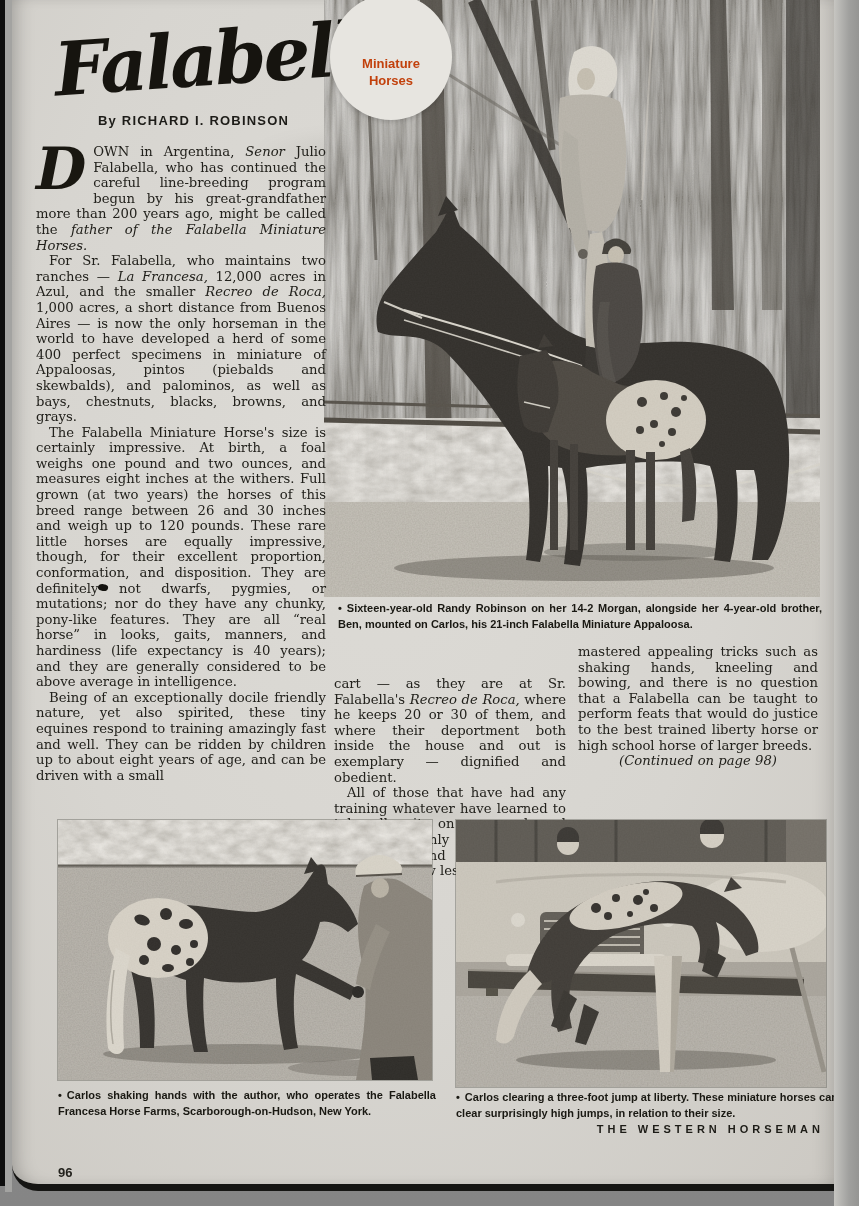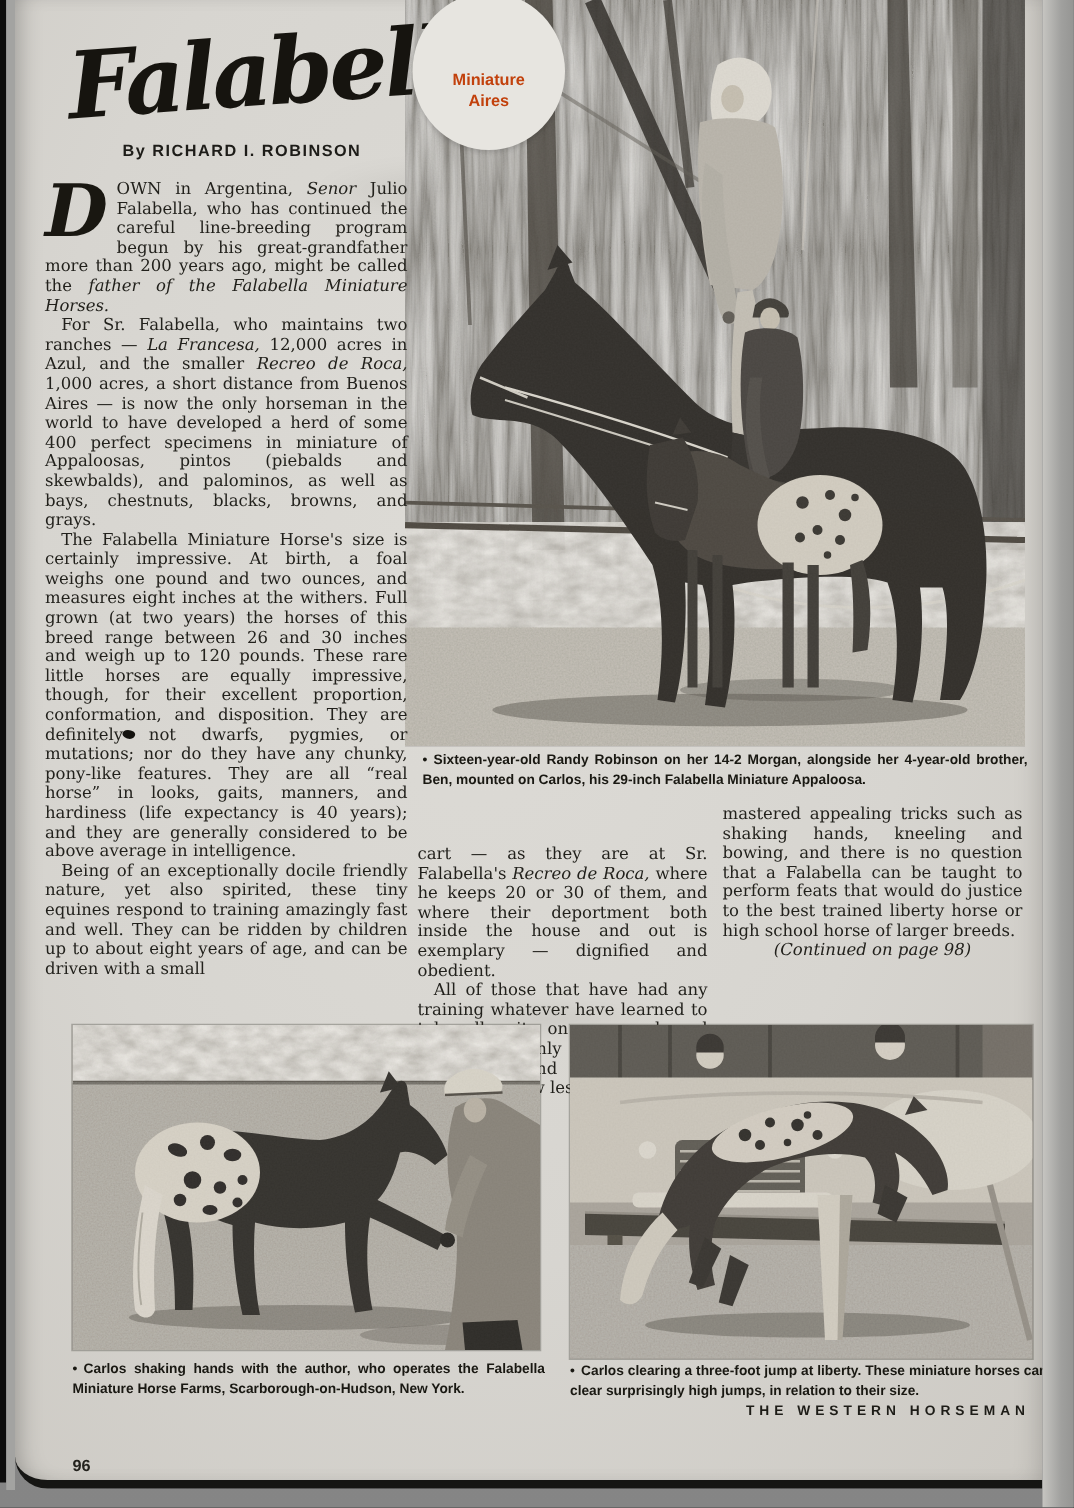--- a/index.html
+++ b/index.html
@@ -145,36 +145,36 @@
         <path d="M366 448 q10 30 4 72 l-12 2 q2 -42 -2 -70 z" fill="#332f2a"></path>
         <path d="M200 402 l26 6" stroke="#cfcbc1" stroke-width="1.5" fill="none"></path>
         <rect x="0" y="0" width="496" height="597" filter="url(#f-grain)" opacity="0.3"></rect>
       </svg>
     </div>
 
     <div class="title">Falabella</div>
     <div class="badge">
       <div class="badge-text">
         <div>Miniature</div>
-        <div>Aires</div>
+        <div>Horses</div>
       </div>
     </div>
     <div class="byline">By RICHARD I. ROBINSON</div>
 
     <div class="col col-left">
       <p class="first"><span class="dropcap">D</span><span>OWN in Argentina, <i>Senor</i> Julio Falabella, who has continued the careful line-breeding program begun by his great-grandfather more than 200 years ago, might be called the <i>father of the Falabella Miniature Horses.</i></span></p>
       <p>For Sr. Falabella, who maintains two ranches — <i>La Francesa,</i> 12,000 acres in Azul, and the smaller <i>Recreo de Roca,</i> 1,000 acres, a short distance from Buenos Aires — is now the only horseman in the world to have developed a herd of some 400 perfect specimens in miniature of Appaloosas, pintos (piebalds and skewbalds), and palominos, as well as bays, chestnuts, blacks, browns, and grays.</p>
       <p>The Falabella Miniature Horse's size is certainly impressive.  At birth, a foal weighs one pound and two ounces, and measures eight inches at the withers. Full grown (at two years) the horses of this breed range between 26 and 30 inches and weigh up to 120 pounds. These rare little horses are equally impressive, though, for their excellent proportion, conformation, and disposition.  They are definitely not dwarfs, pygmies, or mutations; nor do they have any chunky, pony-like features. They are all “real horse” in looks, gaits, manners, and hardiness (life expectancy is 40 years); and they are generally considered to be above average in intelligence.</p>
       <p>Being of an exceptionally docile friendly nature, yet also spirited, these tiny equines respond to training amazingly fast and well.  They can be ridden by children up to about eight years of age, and can be driven with a small</p>
     </div>
 
     <div class="inkspot"></div>
 
     <div class="caption cap-main">
-      <span class="cap-bullet">•</span><span>Sixteen-year-old Randy Robinson on her 14-2 Morgan, alongside her 4-year-old brother, Ben, mounted on Carlos, his 29-inch Falabella Miniature Appaloosa.</span>
+      <span class="cap-bullet">•</span><span>Sixteen-year-old Randy Robinson on her 14-2 Morgan, alongside her 4-year-old brother, Ben, mounted on Carlos, his 21-inch Falabella Miniature Appaloosa.</span>
     </div>
 
     <div class="col col-mid">
       <p class="first">cart — as they are at Sr. Falabella's <i>Recreo de Roca,</i> where he keeps 20 or 30 of them, and where their deportment both inside the house and out is exemplary — dignified and obedient.</p>
       <p>All of those that have had any training whatever have learned to take all gaits on command, and they thoroughly enjoy jumping (three feet and higher!). Some, with only a few lessons, have</p>
     </div>
 
     <div class="col col-right">
       <p class="first">mastered appealing tricks such as shaking hands, kneeling and bowing, and there is no question that a Falabella can be taught to perform feats that would do justice to the best trained liberty horse or high school horse of larger breeds.</p>
       <p class="continued">(Continued on page 98)</p>
@@ -297,21 +297,21 @@
         <path d="M74 150 C54 168 42 194 40 220 C46 226 54 224 58 216 C64 194 74 176 86 164 Z" fill="#ccc6ba"></path>
 
         <polygon points="198,136 226,136 216,252 204,252" fill="#cfc9bd"></polygon>
         <polygon points="216,136 226,136 218,252 214,252" fill="#a8a296"></polygon>
         <line x1="336" y1="128" x2="368" y2="252" stroke="#8f8a80" stroke-width="5"></line>
         <rect x="0" y="0" width="370" height="267" filter="url(#f3-grain)" opacity="0.28"></rect>
       </svg>
     </div>
 
     <div class="caption cap-bl">
-      <span class="cap-bullet">•</span><span>Carlos shaking hands with the author, who operates the Falabella Miniature Horse Farms, Scarborough-on-Hudson, New York.</span>
+      <span class="cap-bullet">•</span><span>Carlos shaking hands with the author, who operates the Falabella Francesa Horse Farms, Scarborough-on-Hudson, New York.</span>
     </div>
     <div class="caption cap-br">
       <span class="cap-bullet">•</span><span>Carlos clearing a three-foot jump at liberty.  These miniature horses can clear surprisingly high jumps, in relation to their size.</span>
     </div>
     <div class="pageno">96</div>
     <div class="footer-right">THE WESTERN HORSEMAN</div>
   </div>
 
   <div class="edge-right"></div>
 </div>

